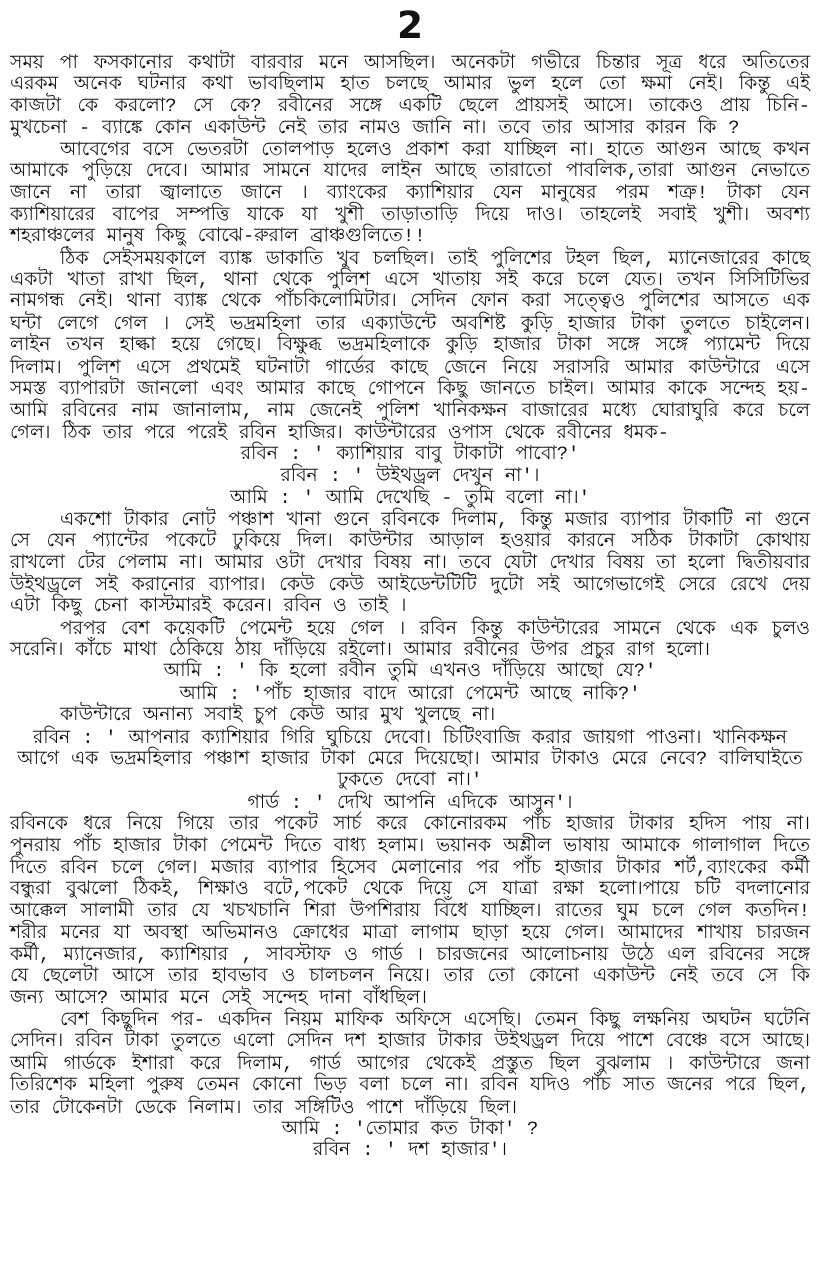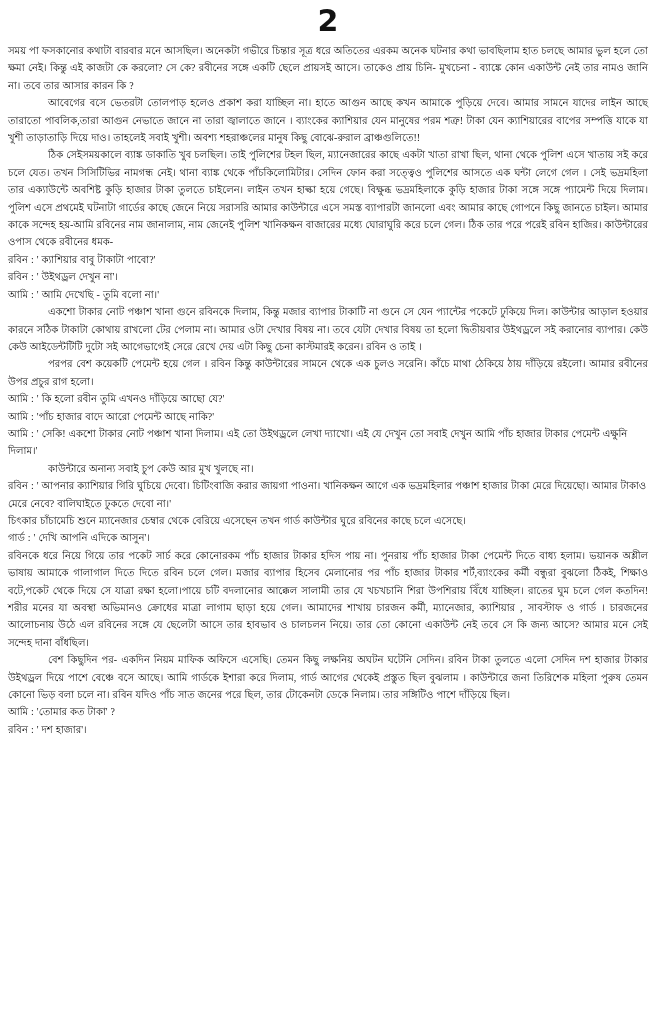--- a/index.html
+++ b/index.html
@@ -19,55 +19,54 @@
   }
   .page-number {
     text-align: center;
     font-family: "DejaVu Sans", sans-serif;
     font-weight: 700;
     font-size: 30px;
     line-height: 34px;
     margin: 0 0 4px 0;
   }
   .doc-body {
-    font-size: 10px;
+    font-size: 15px;
     line-height: 17.4px;
+    font-family: Liberation Mono, monospace;
   }
   .block {
     margin: 0;
     text-align: justify;
     word-spacing: 0.5px;
   }
   .block.indent {
     text-indent: 40px;
   }
   .block.dialogue {
-    text-align: left;
+    text-align: center;
     text-indent: 0;
   }
 </style>
 </head>
 <body>
 
 <div class="page">
   <div class="page-number">2</div>
   <div class="doc-body">
       <p class="block paragraph">সময় পা ফসকানোর কথাটা বারবার মনে আসছিল। অনেকটা গভীরে চিন্তার সূত্র ধরে অতিতের এরকম অনেক ঘটনার কথা ভাবছিলাম হাত চলছে আমার ভুল হলে তো ক্ষমা নেই। কিন্তু এই কাজটা কে করলো? সে কে? রবীনের সঙ্গে একটি ছেলে প্রায়সই আসে। তাকেও প্রায় চিনি- মুখচেনা  - ব্যাঙ্কে কোন একাউন্ট নেই তার নামও জানি না। তবে তার আসার কারন কি ?</p>
       <p class="block paragraph indent">আবেগের বসে ভেতরটা তোলপাড় হলেও প্রকাশ করা যাচ্ছিল না। হাতে আগুন আছে কখন আমাকে পুড়িয়ে দেবে। আমার সামনে যাদের লাইন আছে তারাতো পাবলিক,তারা আগুন নেভাতে জানে না তারা জ্বালাতে জানে । ব্যাংকের ক্যাশিয়ার যেন মানুষের পরম শত্রু! টাকা যেন ক্যাশিয়ারের বাপের সম্পত্তি যাকে যা খুশী তাড়াতাড়ি দিয়ে দাও। তাহলেই সবাই খুশী। অবশ্য শহরাঞ্চলের মানুষ কিছু বোঝে-রুরাল ব্রাঞ্চগুলিতে!!</p>
       <p class="block paragraph indent">ঠিক সেইসময়কালে  ব্যাঙ্ক ডাকাতি খুব চলছিল। তাই পুলিশের টহল ছিল, ম্যানেজারের কাছে একটা খাতা রাখা ছিল, থানা থেকে পুলিশ এসে খাতায় সই করে চলে যেত। তখন সিসিটিভির নামগন্ধ নেই। থানা ব্যাঙ্ক থেকে পাঁচকিলোমিটার। সেদিন ফোন করা সত্ত্বেও পুলিশের আসতে এক ঘন্টা লেগে গেল । সেই ভদ্রমহিলা তার এক্যাউন্টে অবশিষ্ট কুড়ি হাজার টাকা তুলতে চাইলেন। লাইন তখন  হাল্কা হয়ে গেছে। বিক্ষুব্ধ ভদ্রমহিলাকে কুড়ি হাজার টাকা সঙ্গে সঙ্গে প্যামেন্ট দিয়ে দিলাম। পুলিশ এসে প্রথমেই ঘটনাটা গার্ডের কাছে জেনে নিয়ে সরাসরি আমার কাউন্টারে এসে সমস্ত ব্যাপারটা জানলো  এবং আমার কাছে গোপনে কিছু জানতে চাইল। আমার কাকে সন্দেহ হয়-আমি রবিনের নাম জানালাম,  নাম জেনেই পুলিশ খানিকক্ষন বাজারের মধ্যে ঘোরাঘুরি করে চলে গেল। ঠিক তার পরে পরেই রবিন হাজির। কাউন্টারের ওপাস থেকে রবীনের ধমক-</p>
       <p class="block dialogue">রবিন : ' ক্যাশিয়ার বাবু টাকাটা পাবো?'</p>
       <p class="block dialogue">রবিন : ' উইথড্রল দেখুন না'।</p>
       <p class="block dialogue">আমি : ' আমি দেখেছি - তুমি বলো না।'</p>
       <p class="block paragraph indent">একশো টাকার নোট পঞ্চাশ খানা গুনে  রবিনকে দিলাম, কিন্তু মজার ব্যাপার টাকাটি না গুনে সে যেন প্যান্টের পকেটে ঢুকিয়ে দিল। কাউন্টার আড়াল হওয়ার কারনে সঠিক টাকাটা কোথায় রাখলো টের পেলাম না। আমার ওটা দেখার বিষয় না। তবে যেটা দেখার বিষয় তা হলো দ্বিতীয়বার উইথড্রলে সই করানোর ব্যাপার। কেউ কেউ আইডেন্টটিটি দুটো সই আগেভাগেই সেরে রেখে দেয় এটা কিছু চেনা কাস্টমারই করেন। রবিন ও তাই ।</p>
       <p class="block paragraph indent">পরপর বেশ কয়েকটি পেমেন্ট হয়ে গেল । রবিন কিন্তু কাউন্টারের সামনে থেকে এক চুলও সরেনি। কাঁচে মাথা ঠেকিয়ে ঠায় দাঁড়িয়ে রইলো। আমার রবীনের উপর প্রচুর রাগ হলো।</p>
       <p class="block dialogue">আমি : ' কি হলো রবীন তুমি এখনও দাঁড়িয়ে আছো যে?'</p>
       <p class="block dialogue">আমি : 'পাঁচ হাজার বাদে আরো পেমেন্ট আছে নাকি?'</p>
-      <p class="block dialogue">আমি : ' সেকি! একশো টাকার নোট পঞ্চাশ খানা দিলাম। এই তো উইথড্রলে লেখা দ্যাখো। এই যে দেখুন তো সবাই দেখুন আমি পাঁচ হাজার টাকার পেমেন্ট এক্ষুনি দিলাম।'</p>
       <p class="block paragraph indent">কাউন্টারে অনান্য সবাই চুপ কেউ আর মুখ খুলছে না।</p>
       <p class="block dialogue">রবিন : ' আপনার ক্যাশিয়ার গিরি ঘুচিয়ে দেবো। চিটিংবাজি করার জায়গা পাওনা। খানিকক্ষন আগে এক ভদ্রমহিলার পঞ্চাশ হাজার টাকা মেরে দিয়েছো। আমার টাকাও মেরে নেবে? বালিঘাইতে ঢুকতে দেবো না।'</p>
-      <p class="block paragraph">চিৎকার চাঁচামেচি শুনে ম্যানেজার চেম্বার থেকে বেরিয়ে এসেছেন তখন গার্ড কাউন্টার ঘুরে রবিনের কাছে চলে এসেছে।</p>
       <p class="block dialogue">গার্ড : ' দেখি আপনি এদিকে আসুন'।</p>
       <p class="block paragraph">রবিনকে ধরে নিয়ে গিয়ে তার পকেট সার্চ করে কোনোরকম পাঁচ হাজার টাকার হদিস পায় না।  পুনরায় পাঁচ হাজার টাকা পেমেন্ট দিতে বাধ্য হলাম। ভয়ানক অশ্লীল ভাষায় আমাকে গালাগাল দিতে দিতে রবিন চলে গেল। মজার ব্যাপার হিসেব মেলানোর পর পাঁচ হাজার টাকার শর্ট,ব্যাংকের কর্মী বন্ধুরা বুঝলো ঠিকই, শিক্ষাও বটে,পকেট থেকে দিয়ে সে যাত্রা রক্ষা হলো।পায়ে চটি বদলানোর আক্কেল সালামী তার যে খচখচানি শিরা উপশিরায় বিঁধে যাচ্ছিল। রাতের ঘুম চলে গেল কতদিন! শরীর মনের যা অবস্থা অভিমানও ক্রোধের মাত্রা লাগাম ছাড়া হয়ে গেল। আমাদের শাখায় চারজন কর্মী, ম্যানেজার, ক্যাশিয়ার , সাবস্টাফ ও গার্ড । চারজনের আলোচনায় উঠে এল রবিনের সঙ্গে যে ছেলেটা আসে তার হাবভাব ও চালচলন নিয়ে। তার তো কোনো একাউন্ট নেই তবে সে কি জন্য আসে? আমার মনে সেই সন্দেহ দানা বাঁধছিল।</p>
       <p class="block paragraph indent">বেশ কিছুদিন পর- একদিন নিয়ম মাফিক অফিসে এসেছি। তেমন কিছু লক্ষনিয় অঘটন ঘটেনি সেদিন। রবিন টাকা তুলতে এলো সেদিন দশ হাজার টাকার উইথড্রল দিয়ে পাশে বেঞ্চে বসে আছে। আমি গার্ডকে ইশারা করে দিলাম, গার্ড আগের থেকেই প্রস্তুত ছিল বুঝলাম । কাউন্টারে জনা তিরিশেক মহিলা পুরুষ তেমন কোনো ভিড় বলা চলে না। রবিন যদিও পাঁচ সাত জনের পরে ছিল, তার টোকেনটা ডেকে নিলাম। তার সঙ্গিটিও পাশে দাঁড়িয়ে ছিল।</p>
       <p class="block dialogue">আমি : 'তোমার কত টাকা' ?</p>
       <p class="block dialogue">রবিন : ' দশ হাজার'।</p>
     </div>
 </div>
 
 </body></html>

